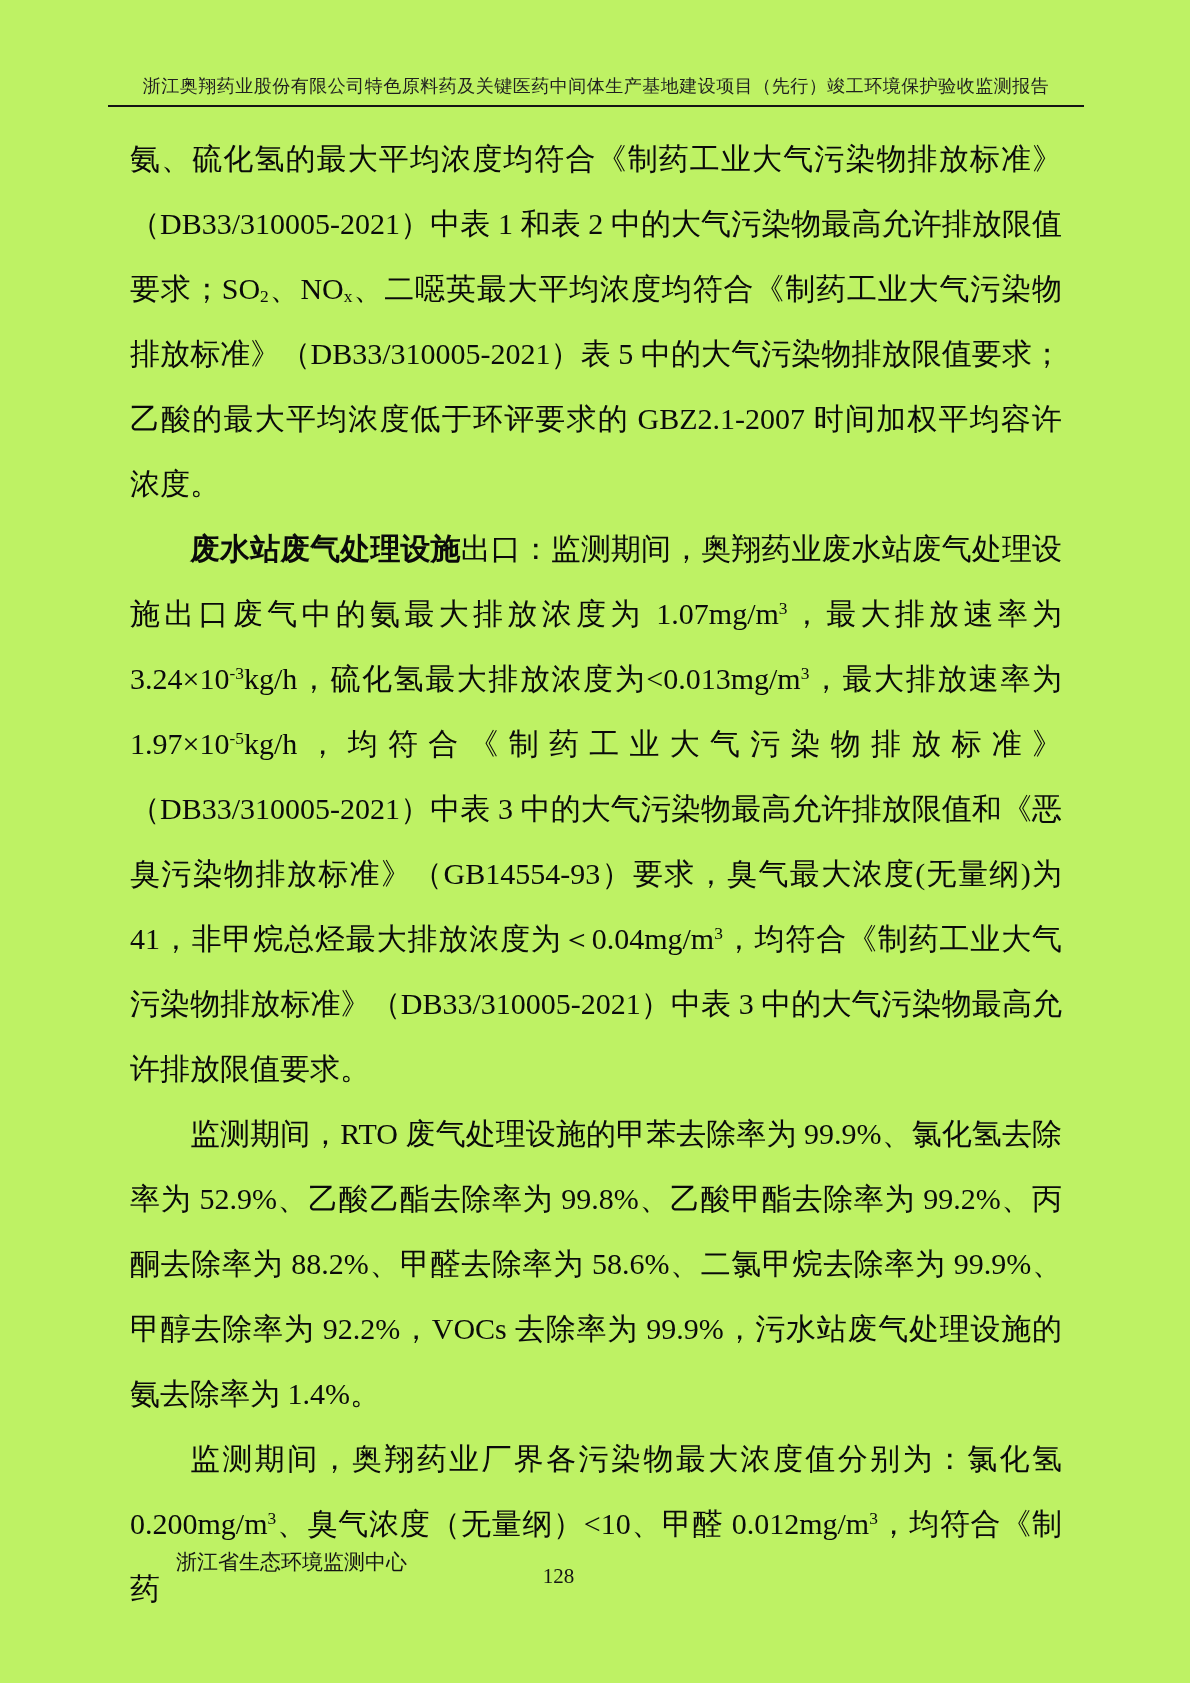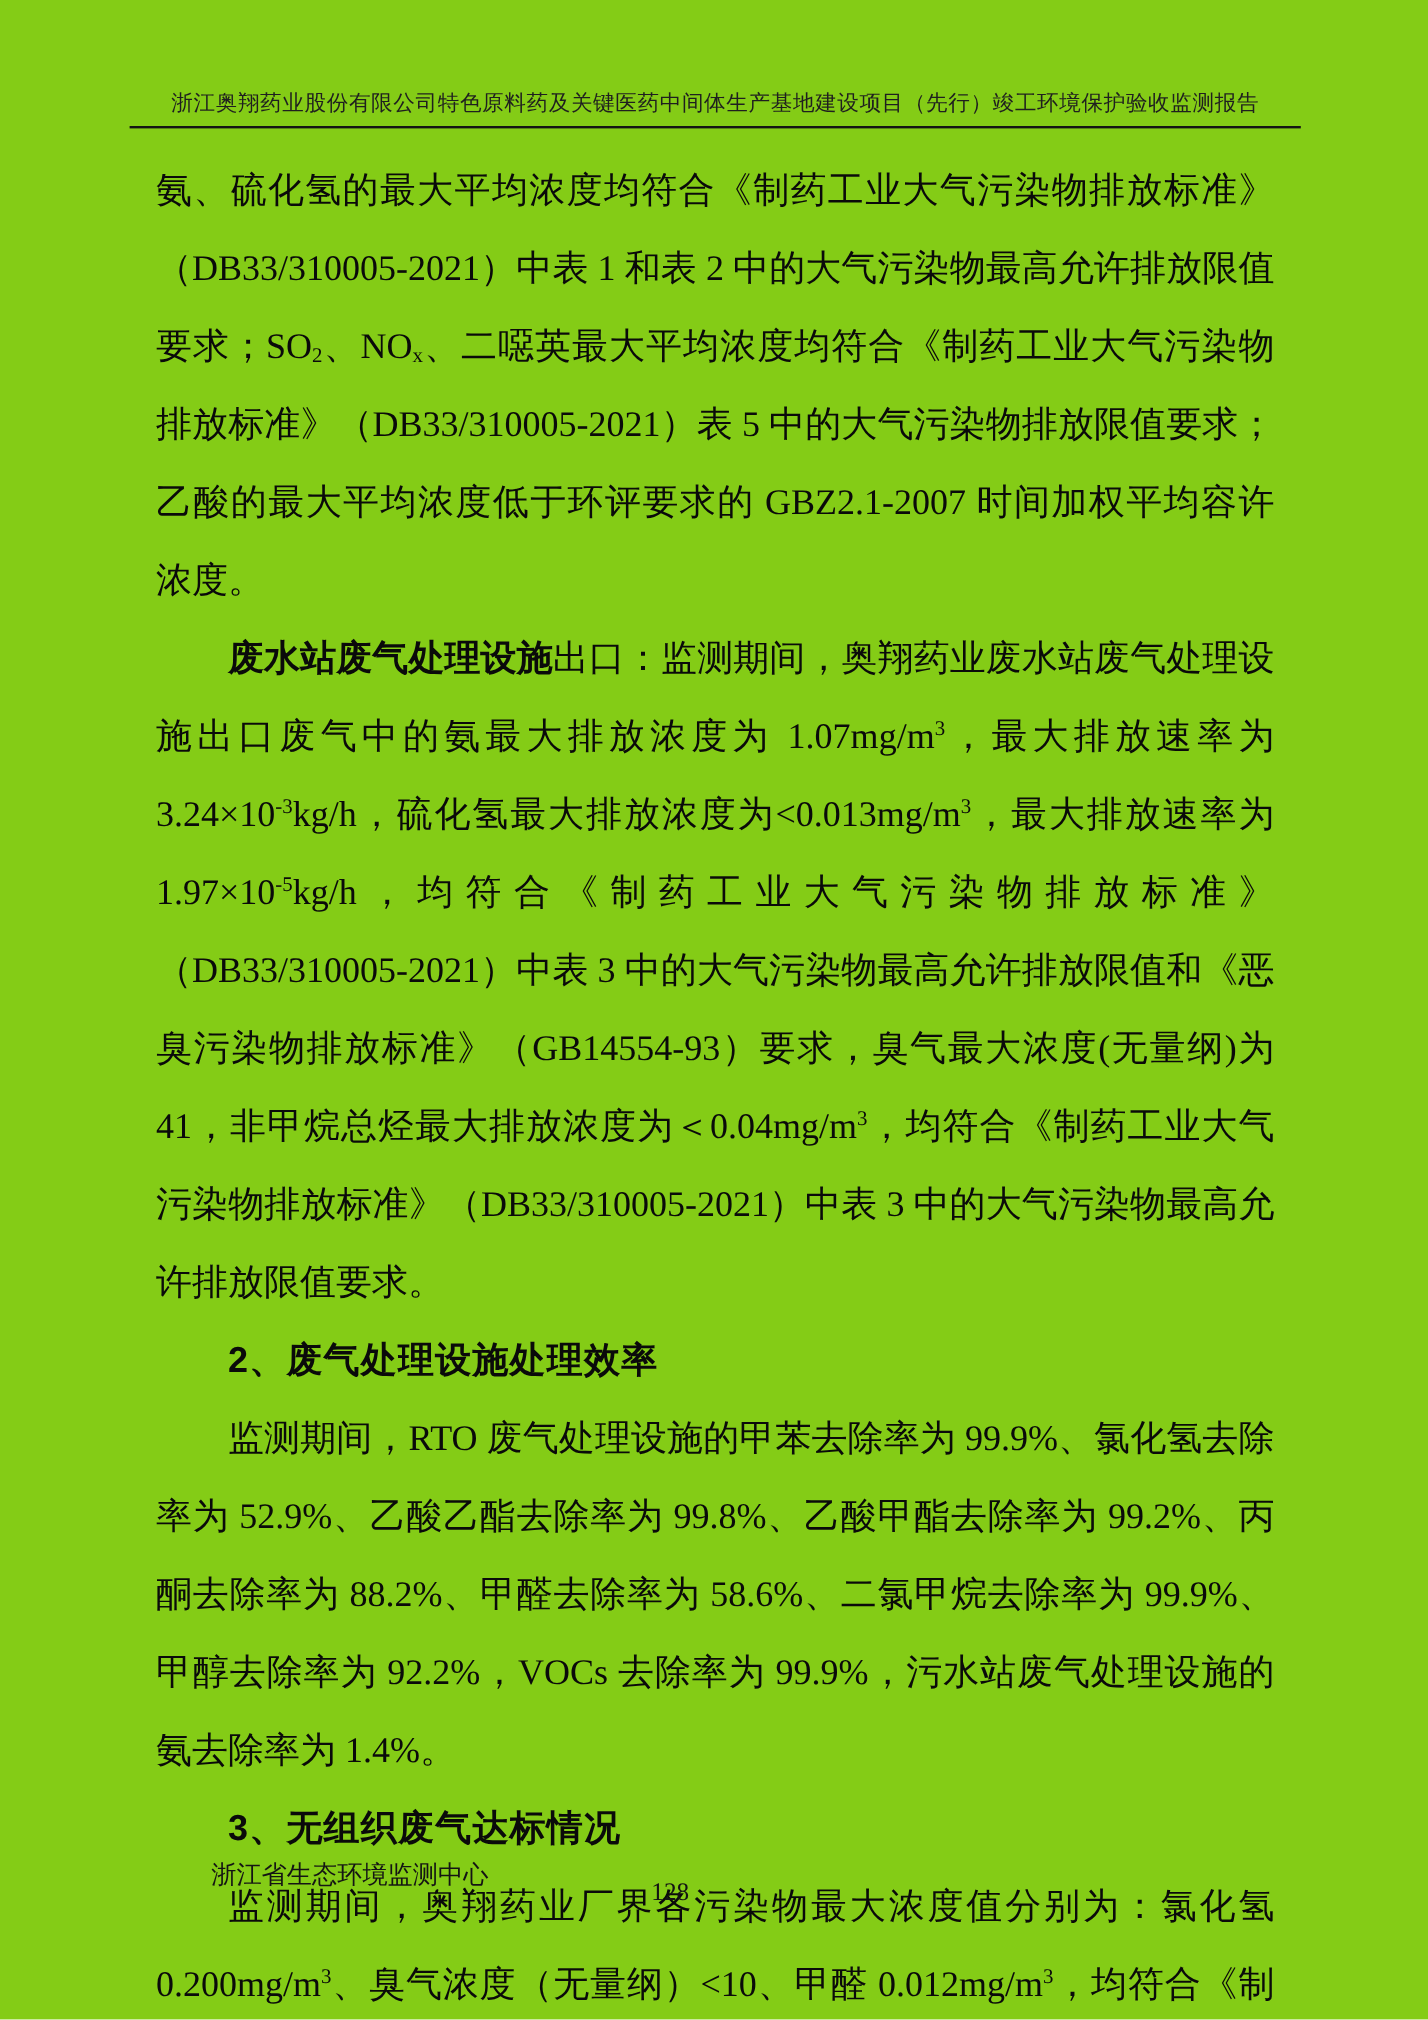--- a/index.html
+++ b/index.html
@@ -4,21 +4,21 @@
 <style>
   html, body {
     margin: 0;
     padding: 0;
     background: #ffffff;
   }
   .page {
     position: relative;
     width: 1190px;
     height: 1683px;
-    background: #84cc16;
+    background: #bef264;
     font-family: "Liberation Serif", "DejaVu Serif", serif;
     color: #0a0a0a;
     overflow: hidden;
   }
   .page-header {
     position: absolute;
     top: 74px;
     left: 108px;
     width: 976px;
   }
@@ -97,23 +97,21 @@
 <div class="page">
 
   <header class="page-header">
     <div class="header-title">浙江奥翔药业股份有限公司特色原料药及关键医药中间体生产基地建设项目（先行）竣工环境保护验收监测报告</div>
     <div class="header-rule"></div>
   </header>
 
   <main class="doc-body" id="doc-body">
       <p class="para"><span>氨、硫化氢的最大平均浓度均符合《制药工业大气污染物排放标准》（DB33/310005-2021）中表 1 和表 2 中的大气污染物最高允许排放限值要求；SO</span><sub>2</sub><span>、NO</span><sub>x</sub><span>、二噁英最大平均浓度均符合《制药工业大气污染物排放标准》（DB33/310005-2021）表 5 中的大气污染物排放限值要求；乙酸的最大平均浓度低于环评要求的 GBZ2.1-2007 时间加权平均容许浓度。</span></p>
       <p class="para indent"><span class="run-bold">废水站废气处理设施</span><span>出口：监测期间，奥翔药业废水站废气处理设施出口废气中的氨最大排放浓度为 1.07mg/m</span><sup>3</sup><span>，最大排放速率为 3.24×10</span><sup>-3</sup><span>kg/h，硫化氢最大排放浓度为&lt;0.013mg/m</span><sup>3</sup><span>，最大排放速率为 1.97×10</span><sup>-5</sup><span>kg/h，均符合《制药工业大气污染物排放标准》（DB33/310005-2021）中表 3 中的大气污染物最高允许排放限值和《恶臭污染物排放标准》（GB14554-93）要求，臭气最大浓度(无量纲)为 41，非甲烷总烃最大排放浓度为＜0.04mg/m</span><sup>3</sup><span>，均符合《制药工业大气污染物排放标准》（DB33/310005-2021）中表 3 中的大气污染物最高允许排放限值要求。</span></p>
-      <p class="section-heading"><span>2、废气处理设施处理效率</span></p>
       <p class="para indent"><span>监测期间，RTO 废气处理设施的甲苯去除率为 99.9%、氯化氢去除率为 52.9%、乙酸乙酯去除率为 99.8%、乙酸甲酯去除率为 99.2%、丙酮去除率为 88.2%、甲醛去除率为 58.6%、二氯甲烷去除率为 99.9%、甲醇去除率为 92.2%，VOCs 去除率为 99.9%，污水站废气处理设施的氨去除率为 1.4%。</span></p>
-      <p class="section-heading"><span>3、无组织废气达标情况</span></p>
       <p class="para indent"><span>监测期间，奥翔药业厂界各污染物最大浓度值分别为：氯化氢 0.200mg/m</span><sup>3</sup><span>、臭气浓度（无量纲）&lt;10、甲醛 0.012mg/m</span><sup>3</sup><span>，均符合《制药</span></p>
     </main>
 
   <footer class="page-footer">
     <span class="footer-org">浙江省生态环境监测中心</span>
     <span class="footer-page">128</span>
   </footer>
 
 </div>
 

